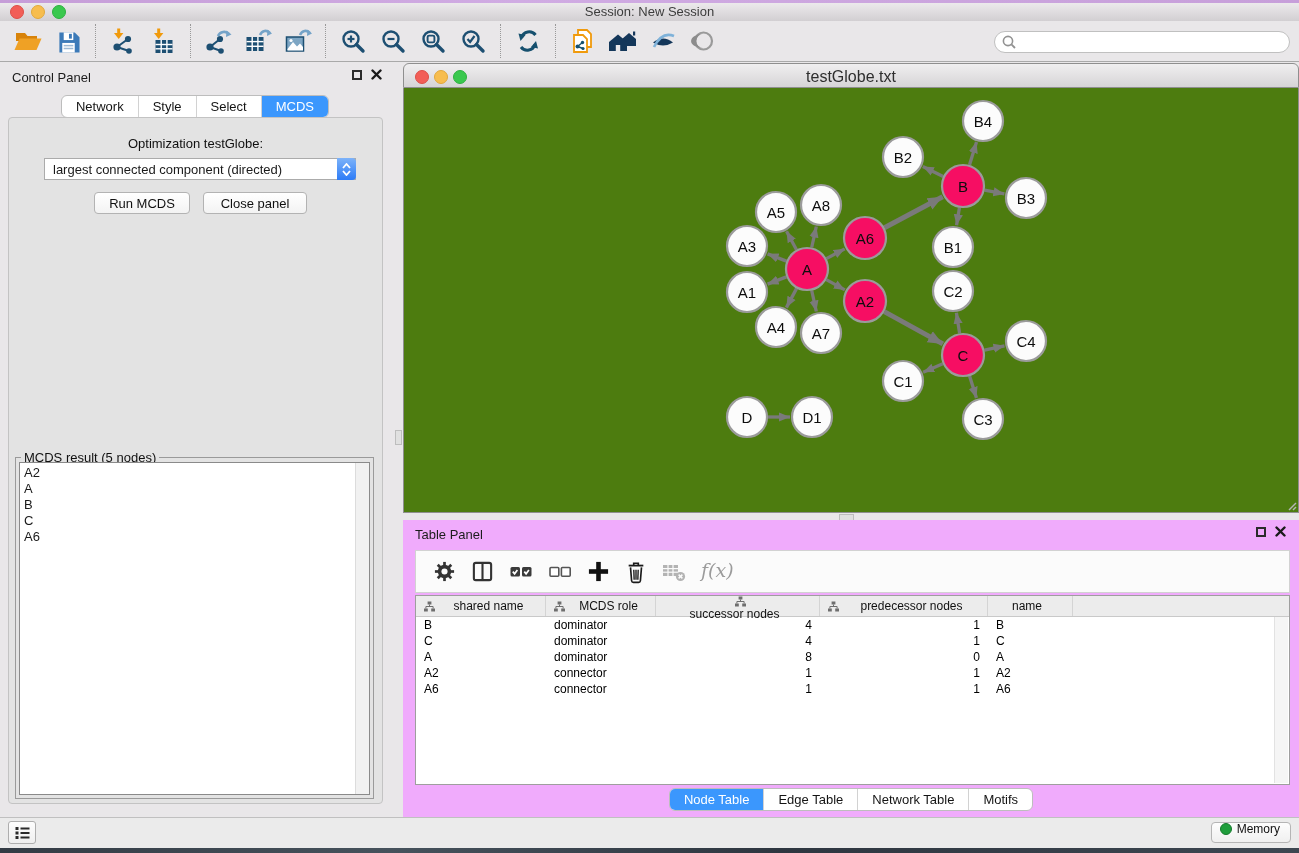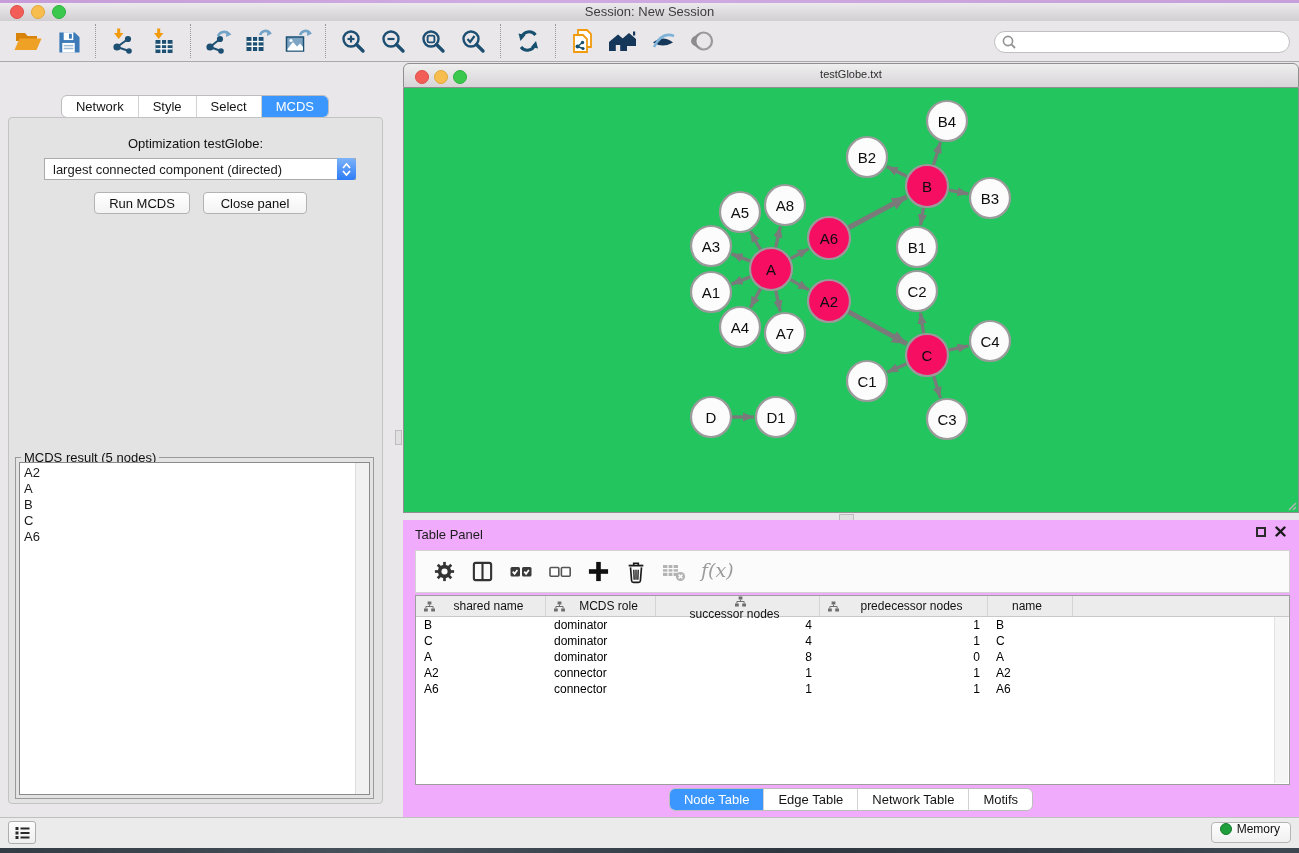--- a/index.html
+++ b/index.html
@@ -58,23 +58,23 @@
   .result-scroll{position:absolute;top:1px;bottom:1px;right:1px;width:13px;background:#f1f1f1;border-left:1px solid #dcdcdc;}
   
   .split-v{position:absolute;left:395px;top:430px;width:7px;height:15px;background:#e0e0e0;border:1px solid #bdbdbd;box-sizing:border-box;}
   .split-h{position:absolute;left:839px;top:514px;width:15px;height:7px;background:#e0e0e0;border:1px solid #bdbdbd;box-sizing:border-box;}
   
   .network-window{position:absolute;left:403px;top:63px;width:896px;height:450px;}
   .nw-titlebar{position:absolute;top:0;left:0;right:0;height:25px;
     background:linear-gradient(#f0eff0,#d6d4d6);border:1px solid #8f8f8f;border-radius:6px 6px 0 0;box-sizing:border-box;}
   .nw-lights{position:absolute;left:11px;top:6px;display:flex;gap:5px;}
   .nw-light{width:12px;height:12px;border-radius:50%;}
-  .nw-title{position:absolute;left:0;right:0;top:4px;text-align:center;font-size:11px;color:#2e2e2e;}
-  .nw-canvas{position:absolute;top:25px;left:0;right:0;bottom:0;background:#22c55e;
-    border:1px solid #8f8f8f;border-top:none;box-sizing:border-box;}
+  .nw-title{position:absolute;left:0;right:0;top:4px;text-align:center;font-size:16px;color:#2e2e2e;}
+  .nw-canvas{position:absolute;top:25px;left:0;right:0;bottom:0;background:#4d7c0f;
+    border:1px solid #8f8f8f;border-top:none;box-sizing:border-box;padding-left:36px;}
   .nw-resize{position:absolute;right:1px;bottom:1px;}
   
   .table-panel{position:absolute;left:403px;top:520px;width:896px;bottom:35px;background:#f0abfc;}
   .tp-header{position:relative;height:28px;}
   .tp-toolbar{position:absolute;left:12px;right:9px;top:30px;height:43px;background:#fbfbfb;
     border:1px solid #d2d2d2;display:flex;align-items:center;gap:15px;padding-left:17px;box-sizing:border-box;}
   .fx-label{font-size:19px;font-family:"DejaVu Serif",serif;font-style:italic;color:#9b9b9b;margin-top:-3px;}
   .tp-table{position:absolute;left:12px;right:9px;top:75px;bottom:33px;background:#fff;
     border:1px solid #9e9e9e;overflow:hidden;font-size:12px;}
   .thead{display:flex;height:20px;background:#ececec;border-bottom:1px solid #c9c9c9;}
@@ -268,20 +268,30 @@
     <div class="searchbox">
       <svg width="17" height="17" viewBox="0 0 17 17">
         <circle cx="7" cy="7" r="4.6" stroke="#929292" stroke-width="1.6" fill="none"></circle>
         <line x1="10.4" y1="10.4" x2="14" y2="14" stroke="#929292" stroke-width="1.8"></line>
       </svg>
       <input type="text" placeholder="" style="">
     </div>
   </div>
 
   <div class="control-panel">
+    <div class="cp-header">
+      <div class="panel-title">Control Panel</div>
+      <div class="panel-icons">
+        <div class="float-ic"></div>
+        <svg class="x-icon" width="11" height="11" viewBox="0 0 11 11">
+          <line x1="1.5" y1="1.5" x2="9.5" y2="9.5"></line>
+            <line x1="9.5" y1="1.5" x2="1.5" y2="9.5"></line>
+        </svg>
+      </div>
+    </div>
     <div class="cp-tabs-wrap">
       <div class="seg">
           <div class="seg-tab">Network</div>
           <div class="seg-tab">Style</div>
           <div class="seg-tab">Select</div>
           <div class="seg-tab active">MCDS</div>
         </div>
     </div>
     <div class="cp-content">
       <div class="opt-label">Optimization testGlobe:</div>

